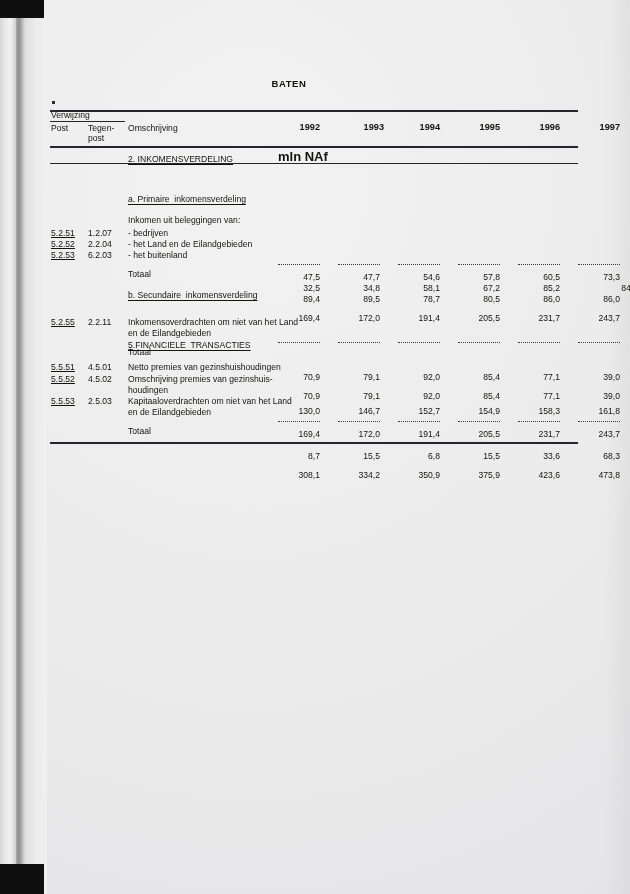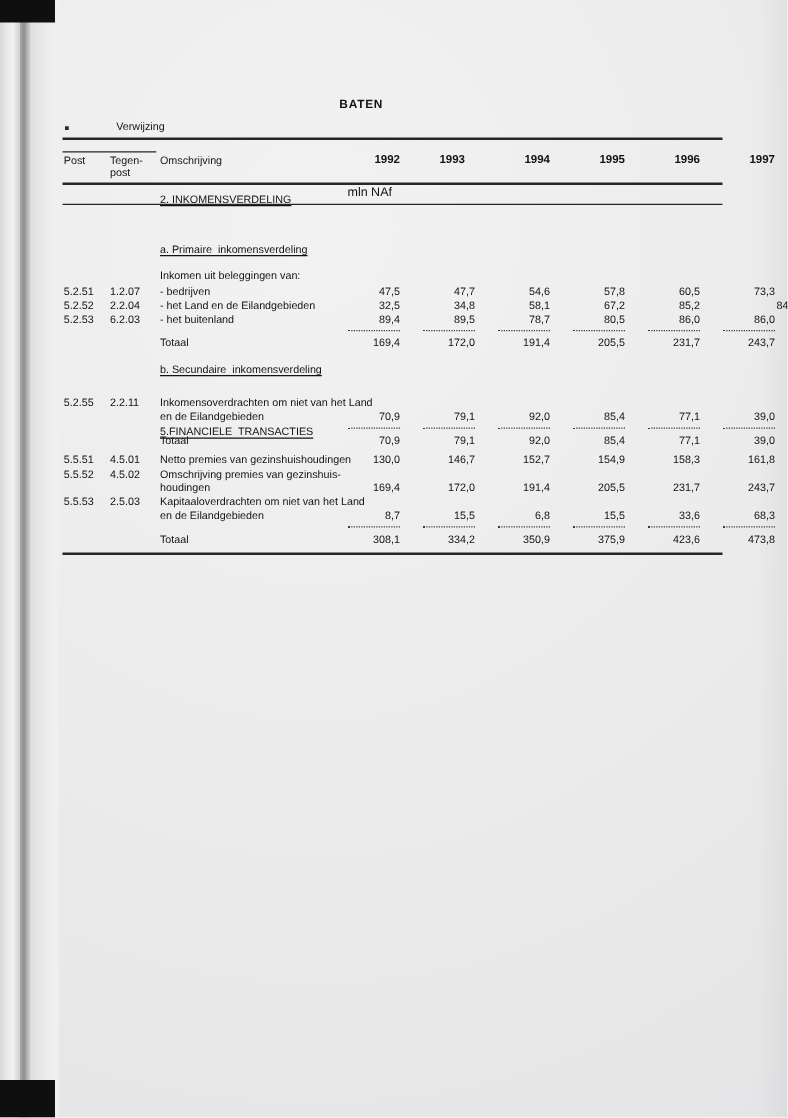--- a/index.html
+++ b/index.html
@@ -111,23 +111,22 @@
 
   .r-baten   { left: 50px;  top: 110px; width: 528px; }
   .r-verw    { left: 50px;  top: 121px; width: 75px;  }
   .r-head    { left: 50px;  top: 146px; width: 528px; }
   .r-subhead { left: 50px;  top: 163px; width: 528px; }
   .r-bottom  { left: 50px;  top: 442px; width: 528px; }
 
   .verwijzing {
     position: absolute;
     left: 51px;
-    top: 96px;
-    font-size: 8.6px;
-    margin-left: 42px;
+    top: 110px;
+    font-size: 8.6px;
   }
 
   
   .hdr {
     position: absolute;
     font-size: 8.6px;
   }
   .hdr-post    { left: 51px;  top: 123px; }
   .hdr-tegen   { left: 88px;  top: 123px; }
   .hdr-tegen2  { left: 88px;  top: 133px; }
@@ -140,55 +139,56 @@
     text-align: right;
     font-size: 9.2px;
     font-weight: bold;
   }
 
   .unit {
     position: absolute;
     top: 149px;
     width: 42px;
     text-align: left;
-    font-size: 10px;
-    font-weight: normal;
+    font-size: 13px;
+    font-weight: bold;
     white-space: nowrap;
   }
 
   
   .section-head {
     position: absolute;
     left: 128px;
     font-size: 8.6px;
     text-decoration: underline;
     text-underline-offset: 2px;
     white-space: pre;
   }
 
   
   .post, .tegenpost {
     position: absolute;
     font-size: 8.6px;
   }
-  .post      { left: 51px; }
+  .post      { left: 51px; text-decoration: underline; }
   .tegenpost { left: 88px; }
 
   .desc {
     position: absolute;
     left: 128px;
     font-size: 8.6px;
     white-space: pre;
   }
 
   .num {
     position: absolute;
     width: 42px;
     text-align: right;
     font-size: 8.6px;
+    margin-top: 44px;
   }
 
   
   .dots {
     position: absolute;
     width: 42px;
     height: 3px;
     border-top: 1.5px dotted #3a3a3c;
   }
 
@@ -226,21 +226,21 @@
   <div class="rule thick r-bottom"></div>
 
   <div class="verwijzing">Verwijzing</div>
 
   <div class="hdr hdr-post">Post</div>
   <div class="hdr hdr-tegen">Tegen-</div>
   <div class="hdr hdr-tegen2">post</div>
   <div class="hdr hdr-omschr">Omschrijving</div>
 
   <div class="year" style="left:278px">1992</div>
-  <div class="year" style="left:330px">1993</div>
+  <div class="year" style="left:342px">1993</div>
   <div class="year" style="left:398px">1994</div>
   <div class="year" style="left:458px">1995</div>
   <div class="year" style="left:518px">1996</div>
   <div class="year" style="left:578px">1997</div>
 
   <div class="unit" style="left:278px">mln NAf</div>
 
   <div class="section-head" style="top:154px">2. INKOMENSVERDELING</div>
 
   <div class="section-head" style="top:194px">a. Primaire  inkomensverdeling</div>

